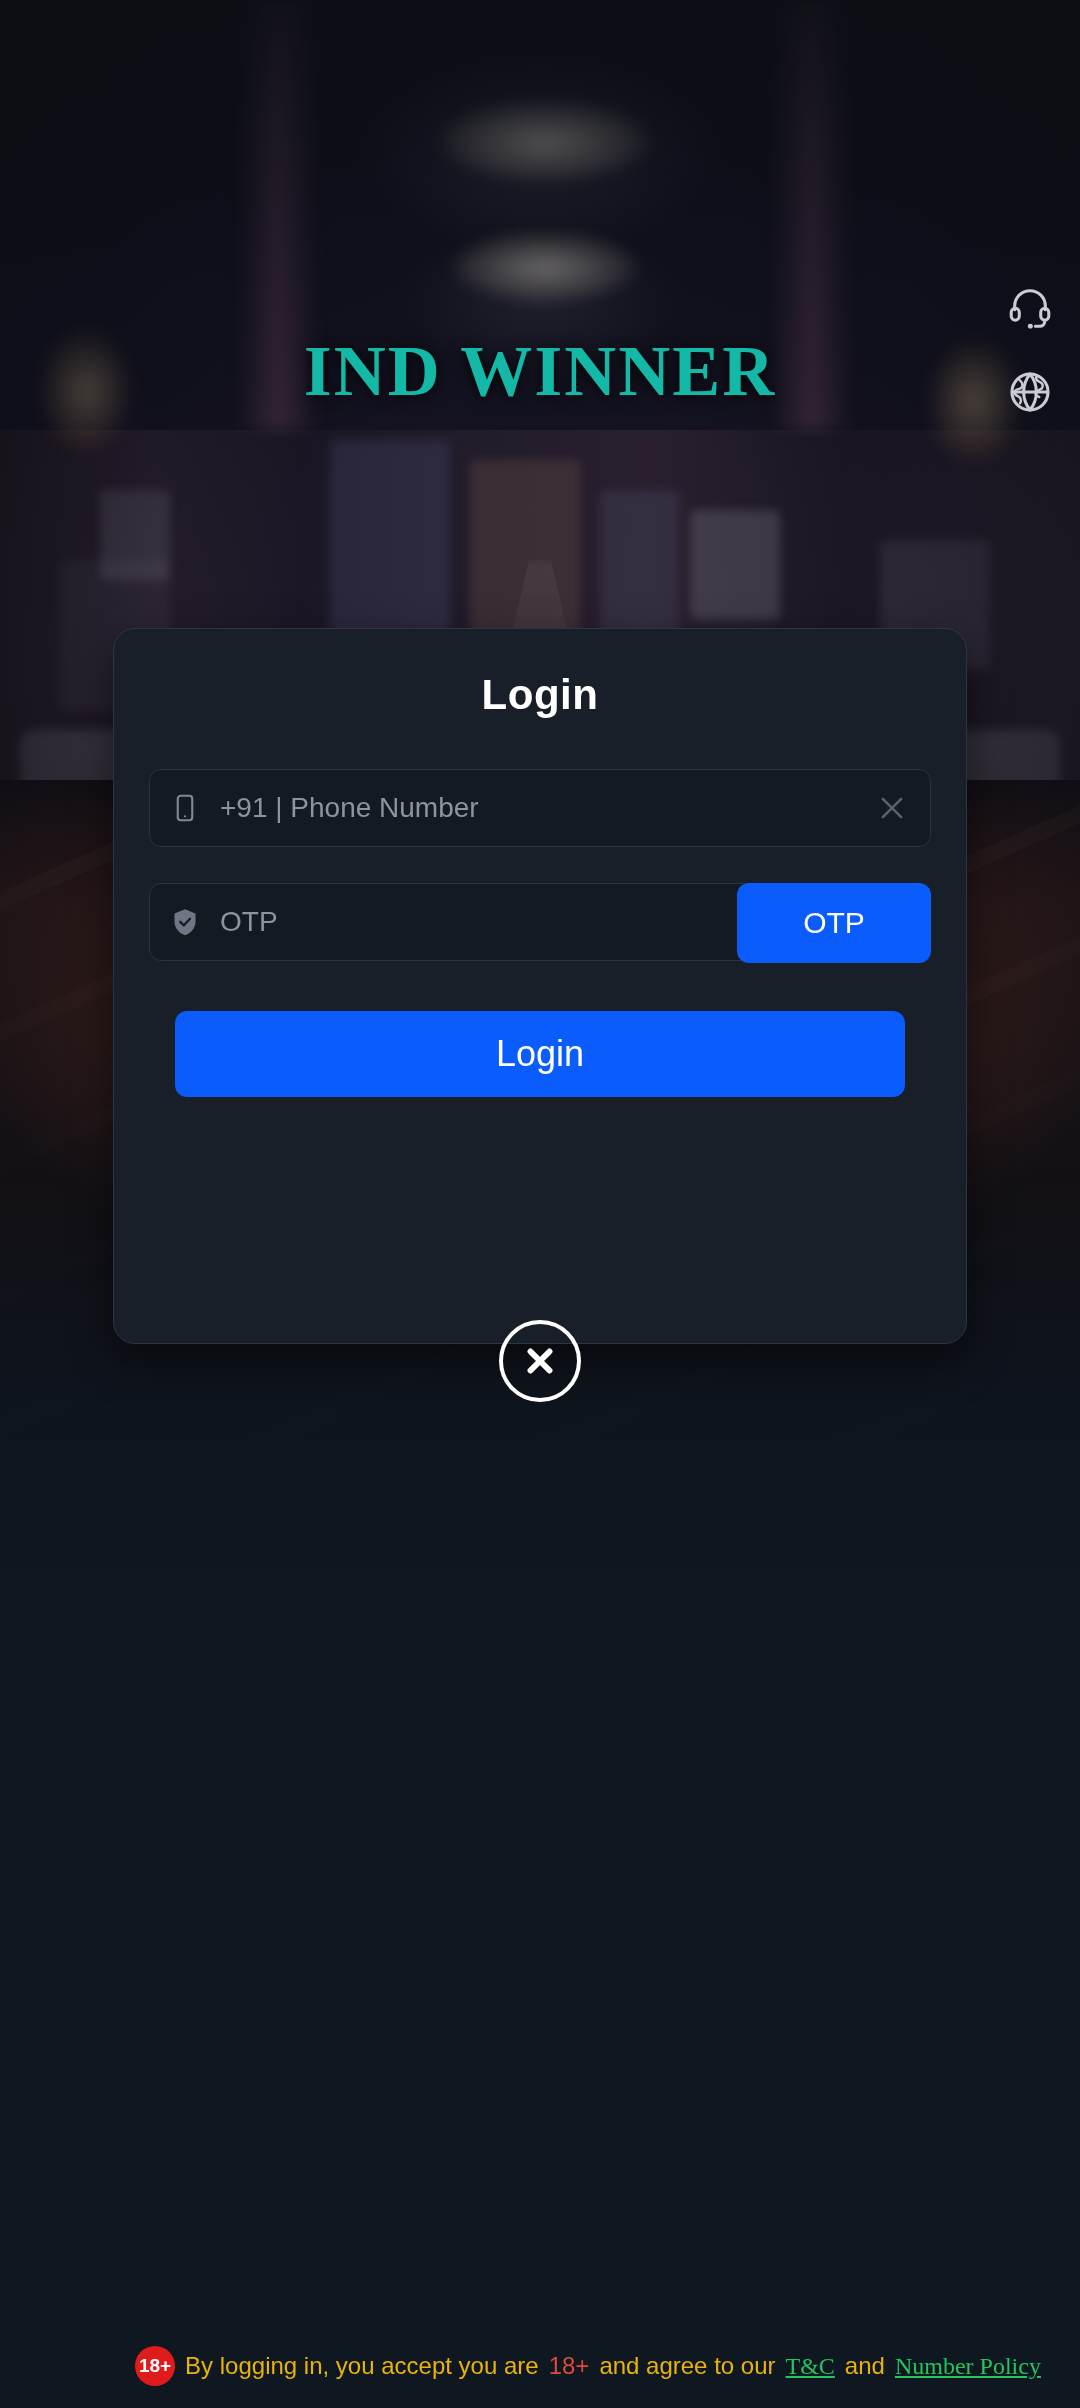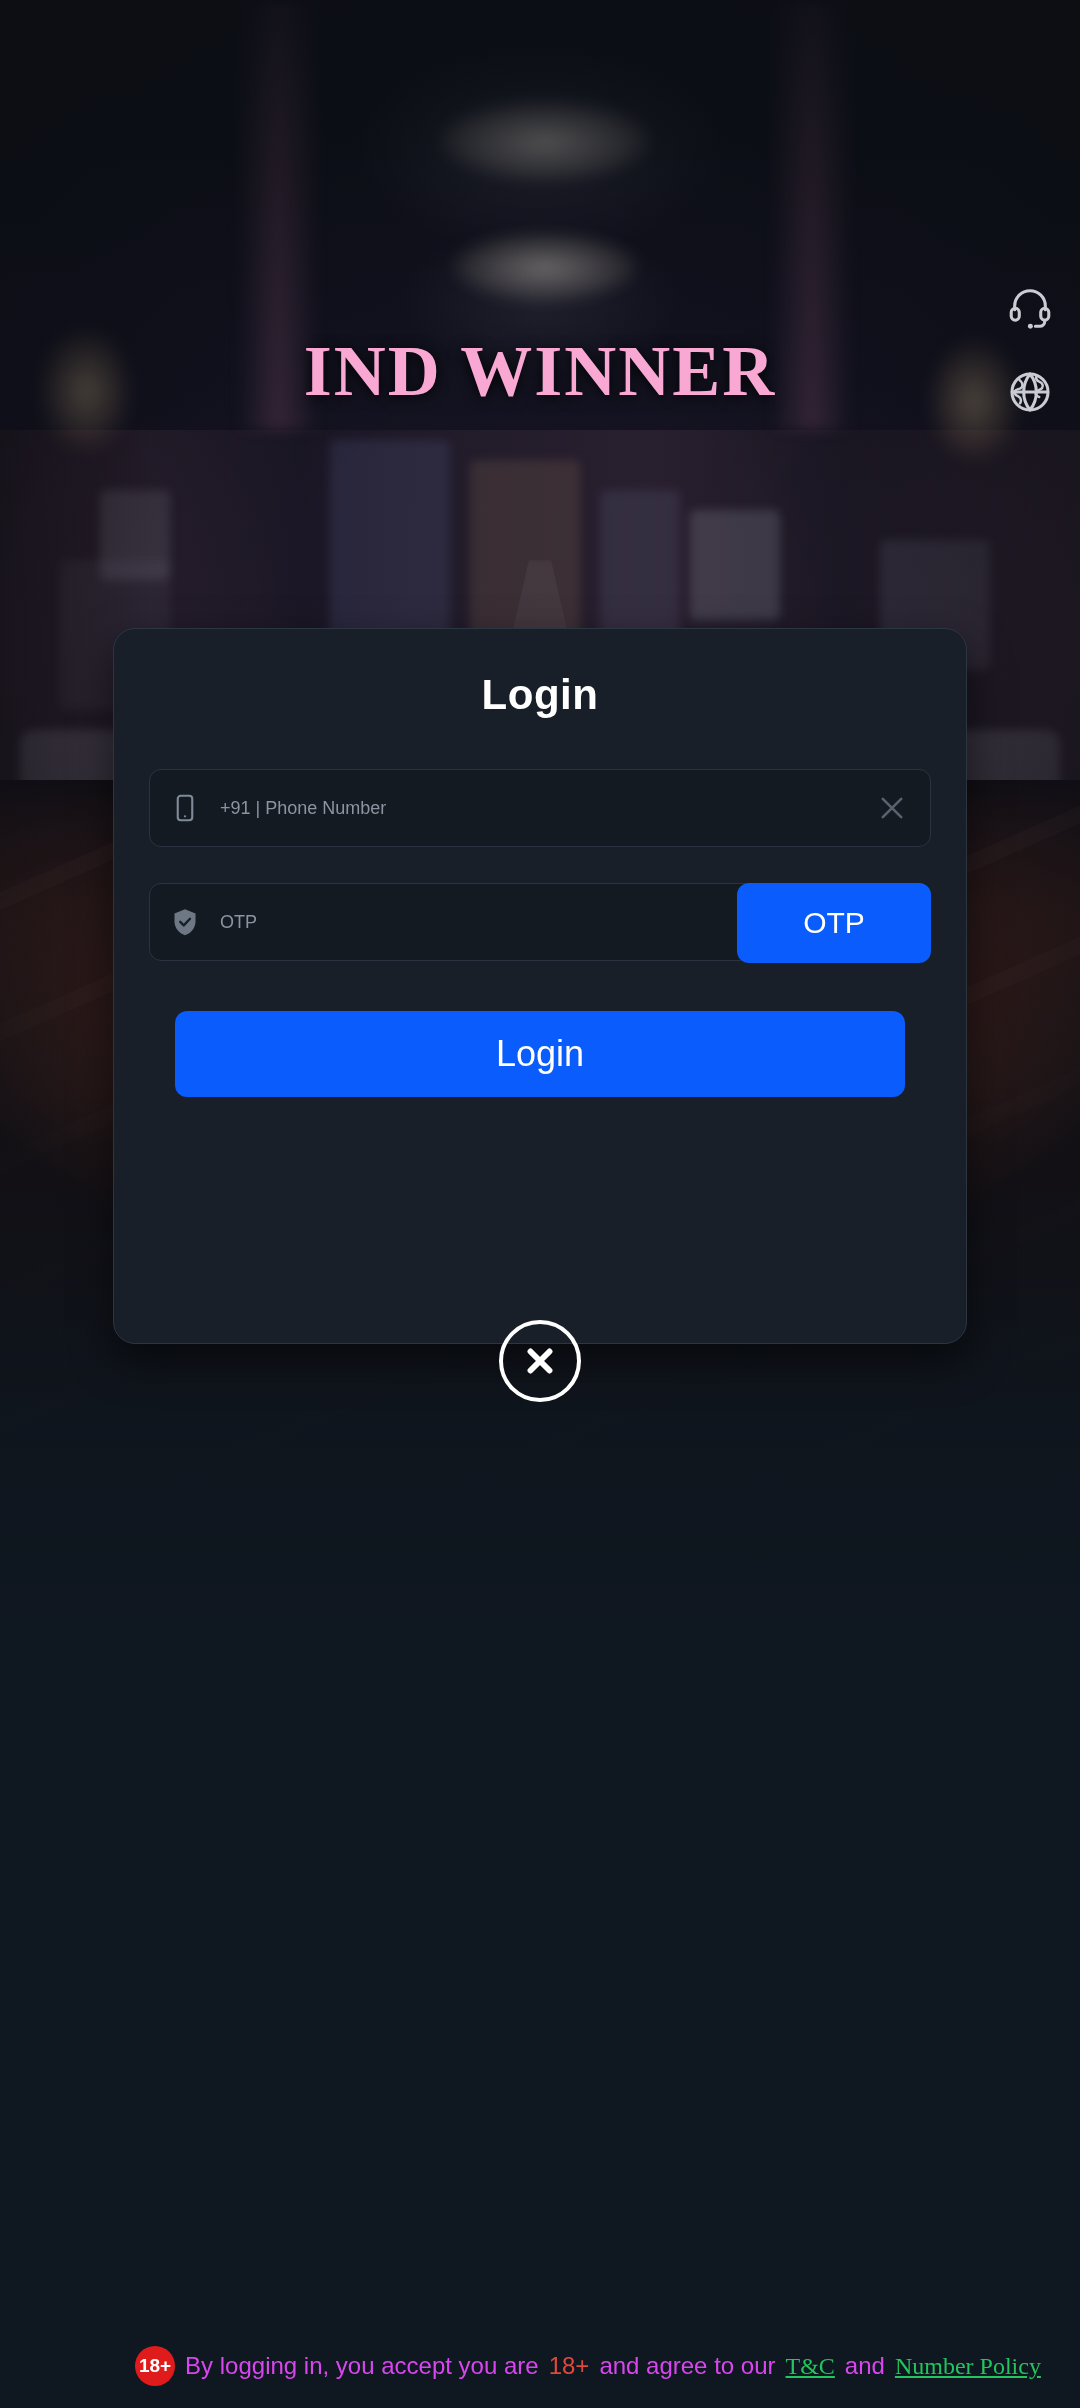--- a/index.html
+++ b/index.html
@@ -109,21 +109,21 @@
   
   .brand-title {
     position: absolute;
     left: 0; top: 330px;
     width: 1080px;
     text-align: center;
     font-family: "Liberation Serif", serif;
     font-weight: 700;
     font-size: 72px;
     letter-spacing: 2px;
-    color: #f9a8d4;
+    color: #14b8a6;
     text-shadow: 0 2px 14px rgba(0,0,0,0.85);
   }
 
   
   .icon-rail {
     position: absolute;
     right: 22px;
     top: 278px;
     display: flex;
     flex-direction: column;
@@ -177,21 +177,21 @@
     width: 70px;
     display: flex; align-items: center; justify-content: center;
     flex: 0 0 70px;
   }
   .field-input {
     flex: 1 1 auto;
     background: transparent;
     border: none;
     outline: none;
     color: #fca5a5;
-    font-size: 18px;
+    font-size: 28px;
     font-family: "Liberation Sans", sans-serif;
     padding: 0;
   }
   .field-input::placeholder { color: #8b949f; opacity: 1; }
 
   .clear-btn {
     flex: 0 0 76px;
     height: 100%;
     display: flex; align-items: center; justify-content: center;
     cursor: pointer;
@@ -252,21 +252,21 @@
   .badge-18 {
     width: 40px; height: 40px;
     background: #e01b1b;
     border-radius: 50%;
     color: #ffffff;
     font-size: 19px;
     font-weight: 700;
     display: flex; align-items: center; justify-content: center;
     flex: 0 0 40px;
   }
-  .foot-text { color: #d946ef; }
+  .foot-text { color: #eab308; }
   .foot-red  { color: #e04a3c; }
   .foot-link {
     color: #22c55e;
     text-decoration: underline;
     cursor: pointer;
     font-family: Liberation Serif, serif;
   }
 </style>
 </head>
 <body>

